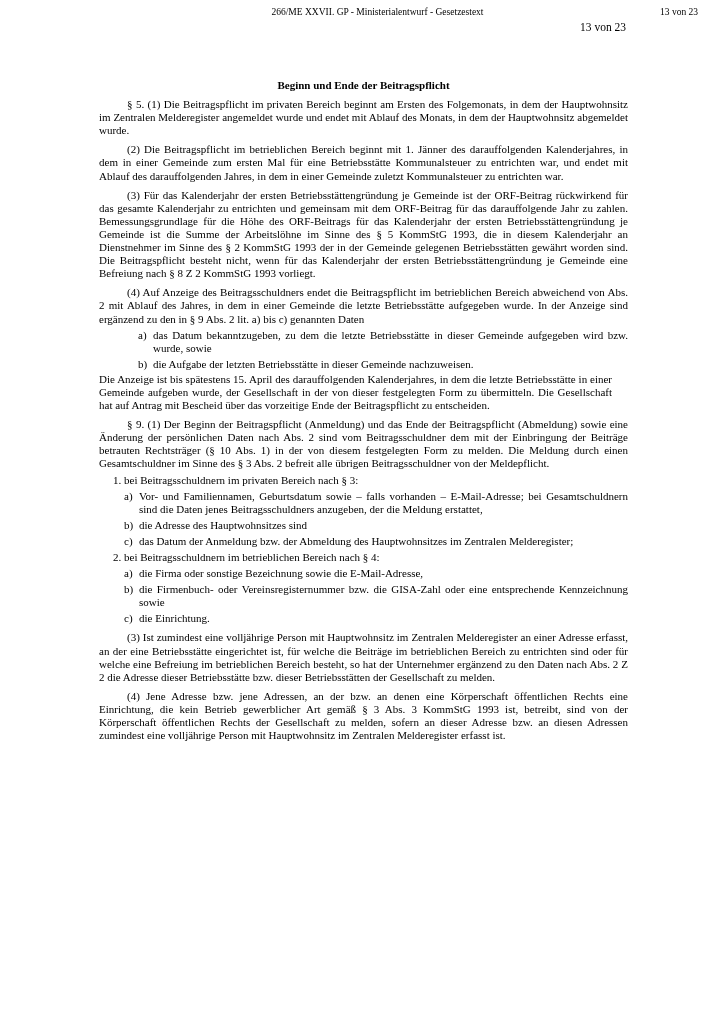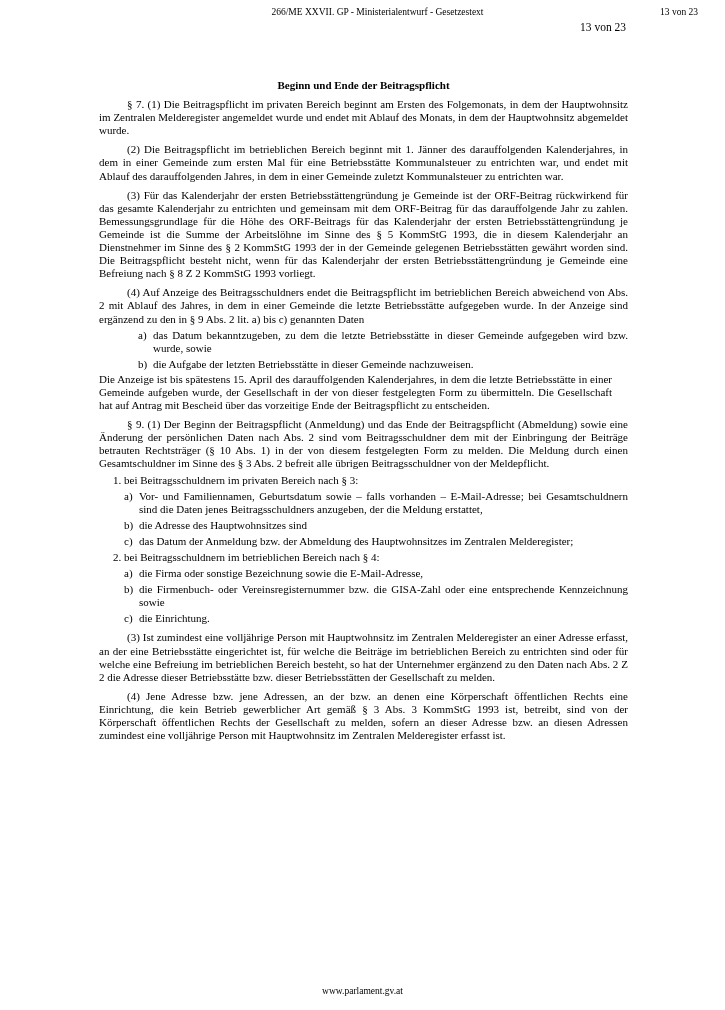--- a/index.html
+++ b/index.html
@@ -69,21 +69,21 @@
 <div class="page">
 
   <div class="hdr-title">266/ME XXVII. GP - Ministerialentwurf - Gesetzestext</div>
   <div class="hdr-pagenum">13 von 23</div>
   <div class="hdr-pagenum2">13 von 23</div>
 
   <main class="textblock">
 
     <h2 class="sec-heading">Beginn und Ende der Beitragspflicht</h2>
 
-    <p class="par">§ 7. (1) Die Beitragspflicht im privaten Bereich beginnt am Ersten des Folgemonats, in dem der Hauptwohnsitz im Zentralen Melderegister angemeldet wurde und endet mit Ablauf des Monats, in dem der Hauptwohnsitz abgemeldet wurde.</p>
+    <p class="par">§ 5. (1) Die Beitragspflicht im privaten Bereich beginnt am Ersten des Folgemonats, in dem der Hauptwohnsitz im Zentralen Melderegister angemeldet wurde und endet mit Ablauf des Monats, in dem der Hauptwohnsitz abgemeldet wurde.</p>
     <p class="par">(2) Die Beitragspflicht im betrieblichen Bereich beginnt mit 1. Jänner des darauffolgenden Kalenderjahres, in dem in einer Gemeinde zum ersten Mal für eine Betriebsstätte Kommunalsteuer zu entrichten war, und endet mit Ablauf des darauffolgenden Jahres, in dem in einer Gemeinde zuletzt Kommunalsteuer zu entrichten war.</p>
     <p class="par">(3) Für das Kalenderjahr der ersten Betriebsstättengründung je Gemeinde ist der ORF-Beitrag rückwirkend für das gesamte Kalenderjahr zu entrichten und gemeinsam mit dem ORF-Beitrag für das darauffolgende Jahr zu zahlen. Bemessungsgrundlage für die Höhe des ORF-Beitrags für das Kalenderjahr der ersten Betriebsstättengründung je Gemeinde ist die Summe der Arbeitslöhne im Sinne des § 5 KommStG 1993, die in diesem Kalenderjahr an Dienstnehmer im Sinne des § 2 KommStG 1993 der in der Gemeinde gelegenen Betriebsstätten gewährt worden sind. Die Beitragspflicht besteht nicht, wenn für das Kalenderjahr der ersten Betriebsstättengründung je Gemeinde eine Befreiung nach § 8 Z 2 KommStG 1993 vorliegt.</p>
     <p class="par">(4) Auf Anzeige des Beitragsschuldners endet die Beitragspflicht im betrieblichen Bereich abweichend von Abs. 2 mit Ablauf des Jahres, in dem in einer Gemeinde die letzte Betriebsstätte aufgegeben wurde. In der Anzeige sind ergänzend zu den in § 9 Abs. 2 lit. a) bis c) genannten Daten</p>
 
     <div class="li lvl-ab8">
       <span class="mk">a)</span>
       <span class="tx">das Datum bekanntzugeben, zu dem die letzte Betriebsstätte in dieser Gemeinde aufgegeben wird bzw. wurde, sowie</span>
     </div>
     <div class="li lvl-ab8">
       <span class="mk">b)</span>
@@ -127,15 +127,14 @@
     <div class="li lvl-ab9">
       <span class="mk">c)</span>
       <span class="tx">die Einrichtung.</span>
     </div>
 
     <p class="par">(3) Ist zumindest eine volljährige Person mit Hauptwohnsitz im Zentralen Melderegister an einer Adresse erfasst, an der eine Betriebsstätte eingerichtet ist, für welche die Beiträge im betrieblichen Bereich zu entrichten sind oder für welche eine Befreiung im betrieblichen Bereich besteht, so hat der Unternehmer ergänzend zu den Daten nach Abs. 2 Z 2 die Adresse dieser Betriebsstätte bzw. dieser Betriebsstätten der Gesellschaft zu melden.</p>
     <p class="par">(4) Jene Adresse bzw. jene Adressen, an der bzw. an denen eine Körperschaft öffentlichen Rechts eine Einrichtung, die kein Betrieb gewerblicher Art gemäß § 3 Abs. 3 KommStG 1993 ist, betreibt, sind von der Körperschaft öffentlichen Rechts der Gesellschaft zu melden, sofern an dieser Adresse bzw. an diesen Adressen zumindest eine volljährige Person mit Hauptwohnsitz im Zentralen Melderegister erfasst ist.</p>
 
   </main>
 
-  <div class="ftr">www.parlament.gv.at</div>
 
 </div>
 
 </body></html>

